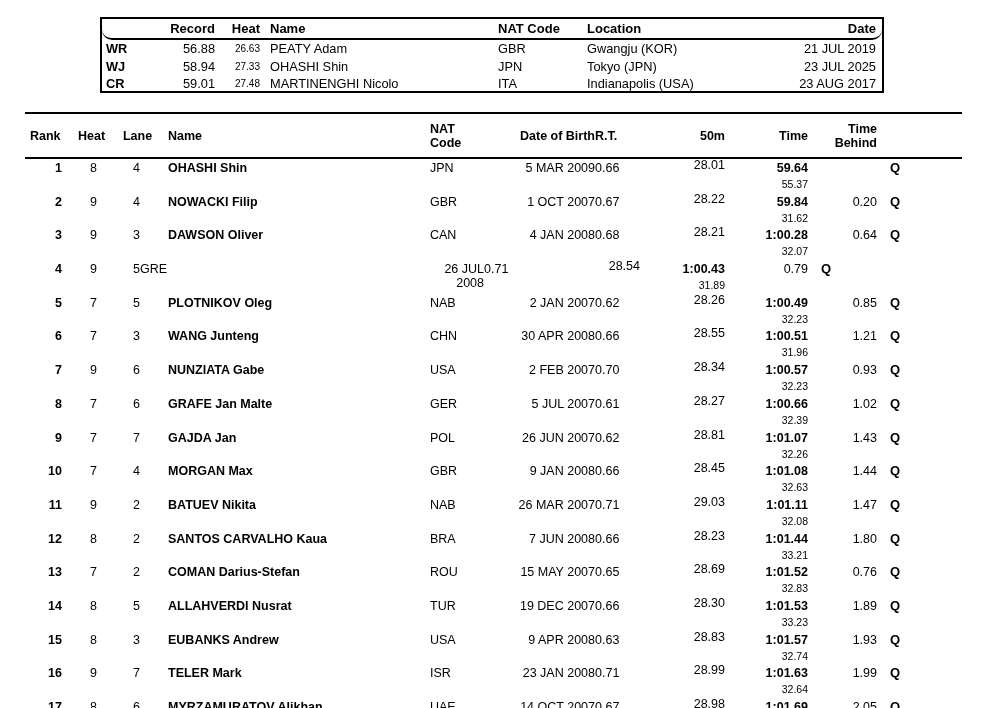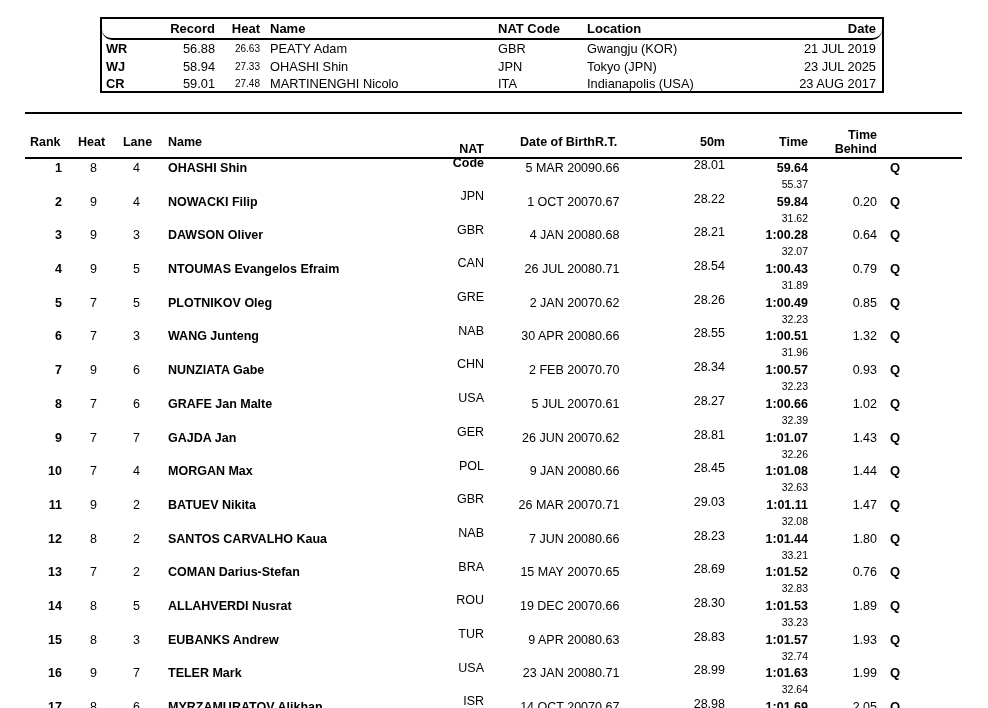--- a/index.html
+++ b/index.html
@@ -29,21 +29,21 @@
     grid-template-columns:33px 35px 43px 290px 54px 111px 45px 85px 83px 69px 85px; }
   .res-header { height:45px; border-bottom:2px solid #000; align-items:center;
     font-weight:bold; font-size:12.5px; line-height:14px; }
   .res-rows { }
   .res-row { height:33.7px; align-items:start; font-size:12.5px; line-height:14px;
     padding-top:2px; }
   .c-rank   { text-align:right; font-weight:bold; }
   .c-heat   { text-align:right; }
   .c-lane   { text-align:right; }
   .c-name   { text-align:left; padding-left:28px; font-weight:bold; }
-  .c-nat    { text-align:right;margin-top:28px; }
+  .c-nat    { text-align:left; }
   .c-dob    { text-align:right; }
   .c-rt     { text-align:left; }
   .c-fifty  { text-align:right; position:relative; top:-3px; }
   .c-time   { text-align:right; font-weight:bold; }
   .c-split  { text-align:right; font-weight:normal; font-size:10.5px; margin-top:2px; }
   .c-behind { text-align:right; }
   .c-q      { text-align:left; padding-left:13px; font-weight:bold; font-size:13px; }
   .res-header .c-rank { text-align:left; padding-left:1px; font-weight:bold; }
   .res-header .c-heat { text-align:center; transform:translateX(12px); }
   .res-header .c-lane { text-align:center; transform:translateX(19px); }
@@ -163,21 +163,20 @@
             <div>1:00.28</div>
             <div class="c-split">32.07</div>
           </div>
           <div class="c-behind">0.64</div>
           <div class="c-q">Q</div>
         </div>
         <div class="res-grid res-row">
           <div class="c-rank">4</div>
           <div class="c-heat">9</div>
           <div class="c-lane">5</div>
-          <div class="c-name">NTOUMAS Evangelos Efraim</div>
           <div class="c-nat">GRE</div>
           <div class="c-dob">26 JUL 2008</div>
           <div class="c-rt">0.71</div>
           <div class="c-fifty">28.54</div>
           <div class="c-time">
             <div>1:00.43</div>
             <div class="c-split">31.89</div>
           </div>
           <div class="c-behind">0.79</div>
           <div class="c-q">Q</div>
@@ -204,21 +203,21 @@
           <div class="c-lane">3</div>
           <div class="c-name">WANG Junteng</div>
           <div class="c-nat">CHN</div>
           <div class="c-dob">30 APR 2008</div>
           <div class="c-rt">0.66</div>
           <div class="c-fifty">28.55</div>
           <div class="c-time">
             <div>1:00.51</div>
             <div class="c-split">31.96</div>
           </div>
-          <div class="c-behind">1.32</div>
+          <div class="c-behind">1.21</div>
           <div class="c-q">Q</div>
         </div>
         <div class="res-grid res-row">
           <div class="c-rank">7</div>
           <div class="c-heat">9</div>
           <div class="c-lane">6</div>
           <div class="c-name">NUNZIATA Gabe</div>
           <div class="c-nat">USA</div>
           <div class="c-dob">2 FEB 2007</div>
           <div class="c-rt">0.70</div>

